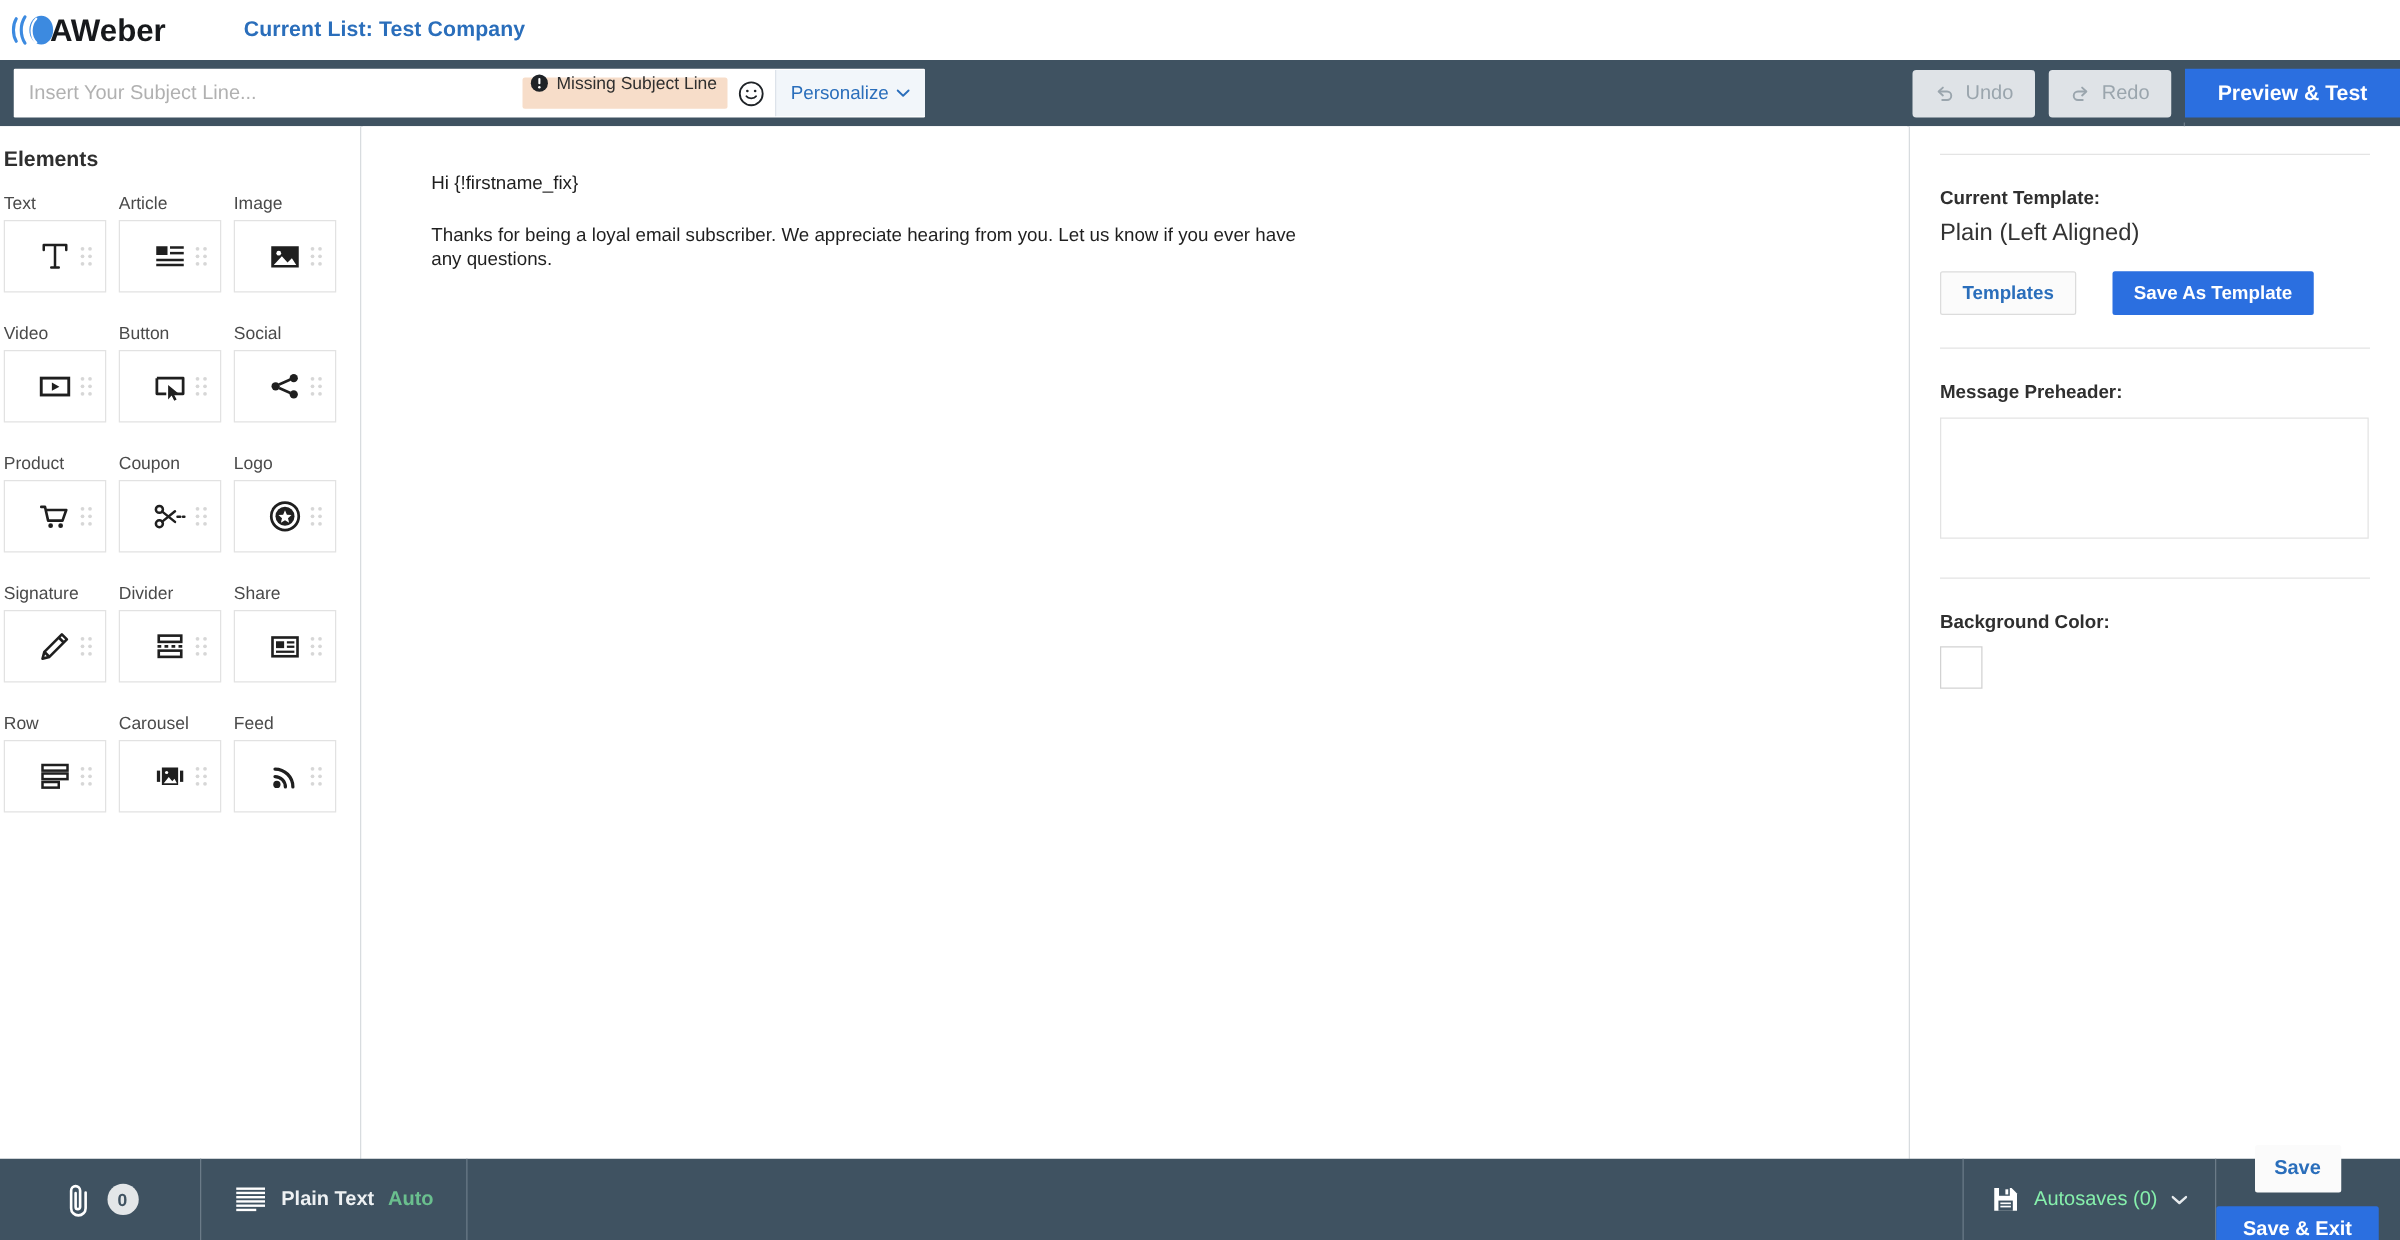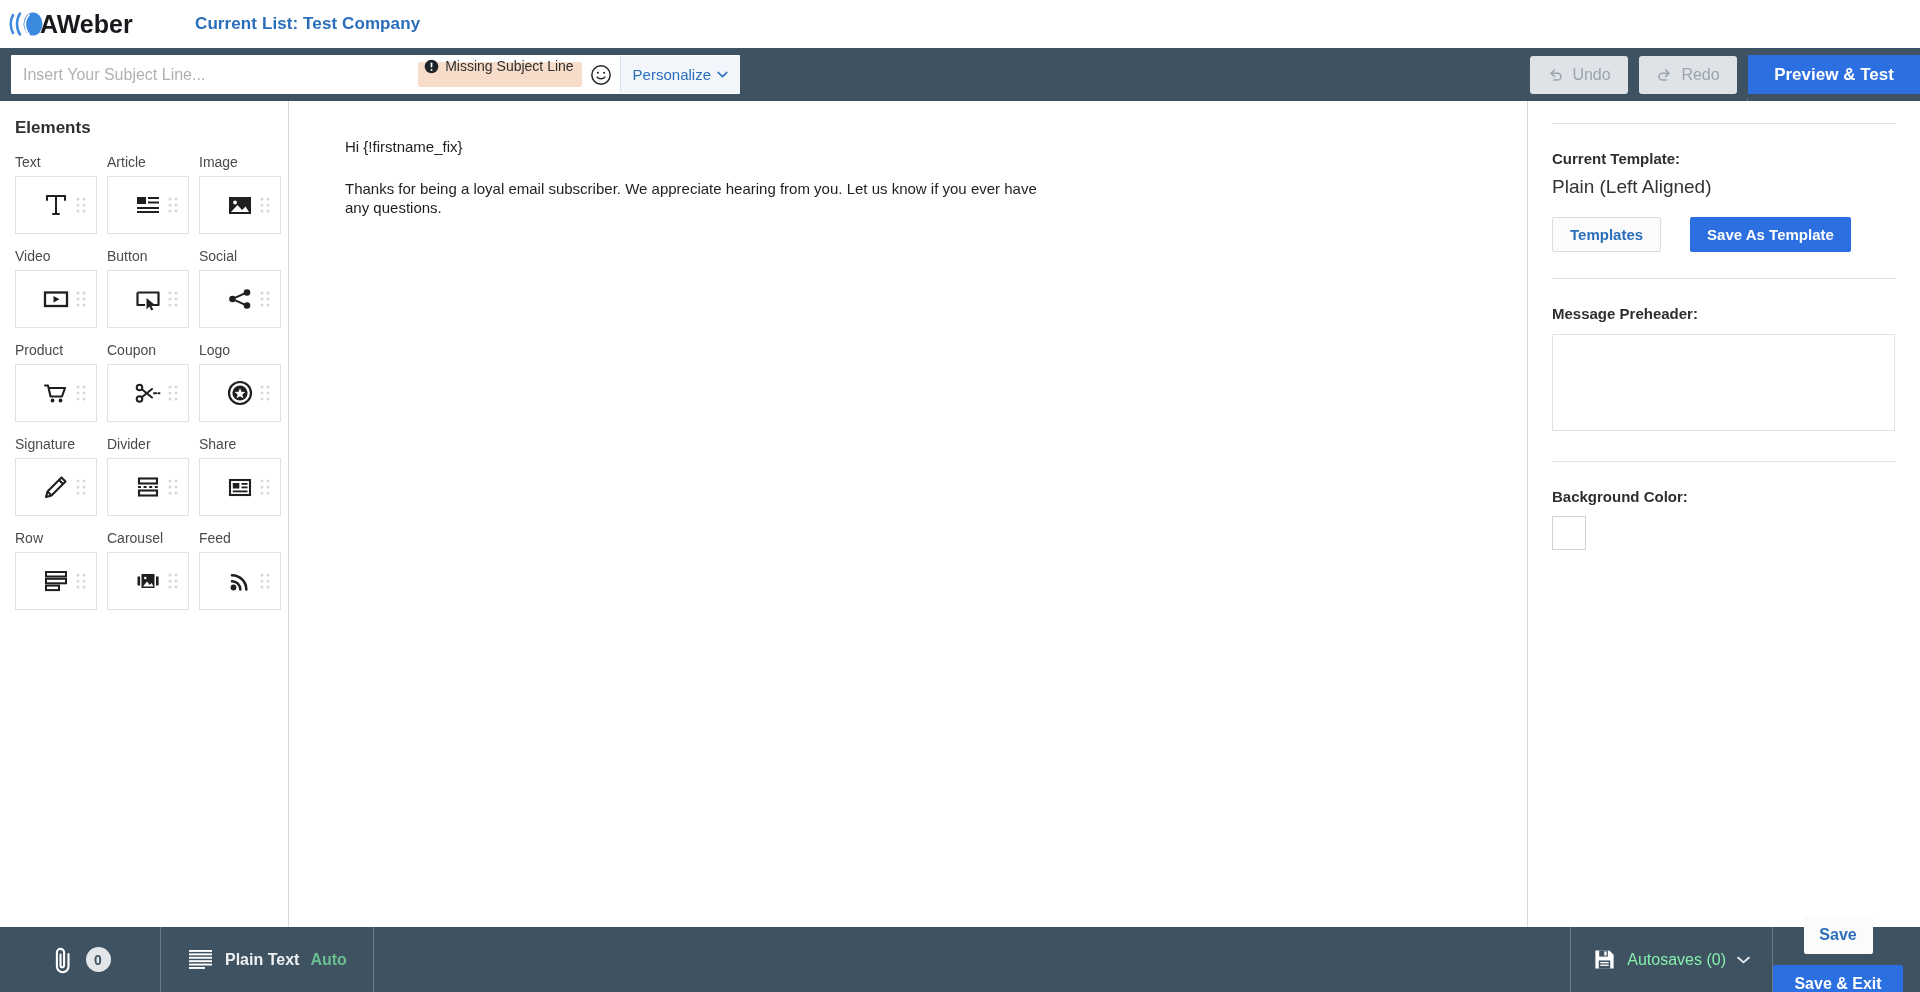--- a/index.html
+++ b/index.html
@@ -67,25 +67,25 @@
                 height: 50px; background: #6b7b88; }
   .preview-btn {
     position: absolute; right: 0; top: 7px; width: 172px; height: 39px;
     background: #2b6fe0; color: #fff; border: 0; font-size: 17px; font-weight: bold;
     font-family: "Liberation Sans", sans-serif; cursor: pointer;
   }
 
   
   .sidebar {
     position: absolute; left: 0; top: 101px; width: 289px; height: 826px;
-    background: #fff; border-right: 1px solid #d8dcdf; padding: 17px 0 0 15px;
+    background: #fff; border-right: 1px solid #d8dcdf; padding: 17px 0 0 3px;
   }
   .sidebar-title { font-size: 17px; font-weight: bold; color: #2f2f2f; margin-bottom: 16px; }
   .el-grid { display: grid; grid-template-columns: repeat(3, 92px); }
-  .el-cell { margin-bottom: 14px; }
+  .el-cell { margin-bottom: 24px; }
   .el-label { font-size: 14px; color: #4a4a4a; margin-bottom: 6px; }
   .el-tile {
     width: 82px; height: 58px; border: 1px solid #e2e2e2; background: #fff;
     display: flex; align-items: center; justify-content: center; position: relative;
     cursor: grab;
   }
   .el-icon { width: 28px; height: 28px; display: block; }
   .grip { position: absolute; right: 9px; top: 50%; transform: translateY(-50%);
           width: 12px; height: 18px; }
 

